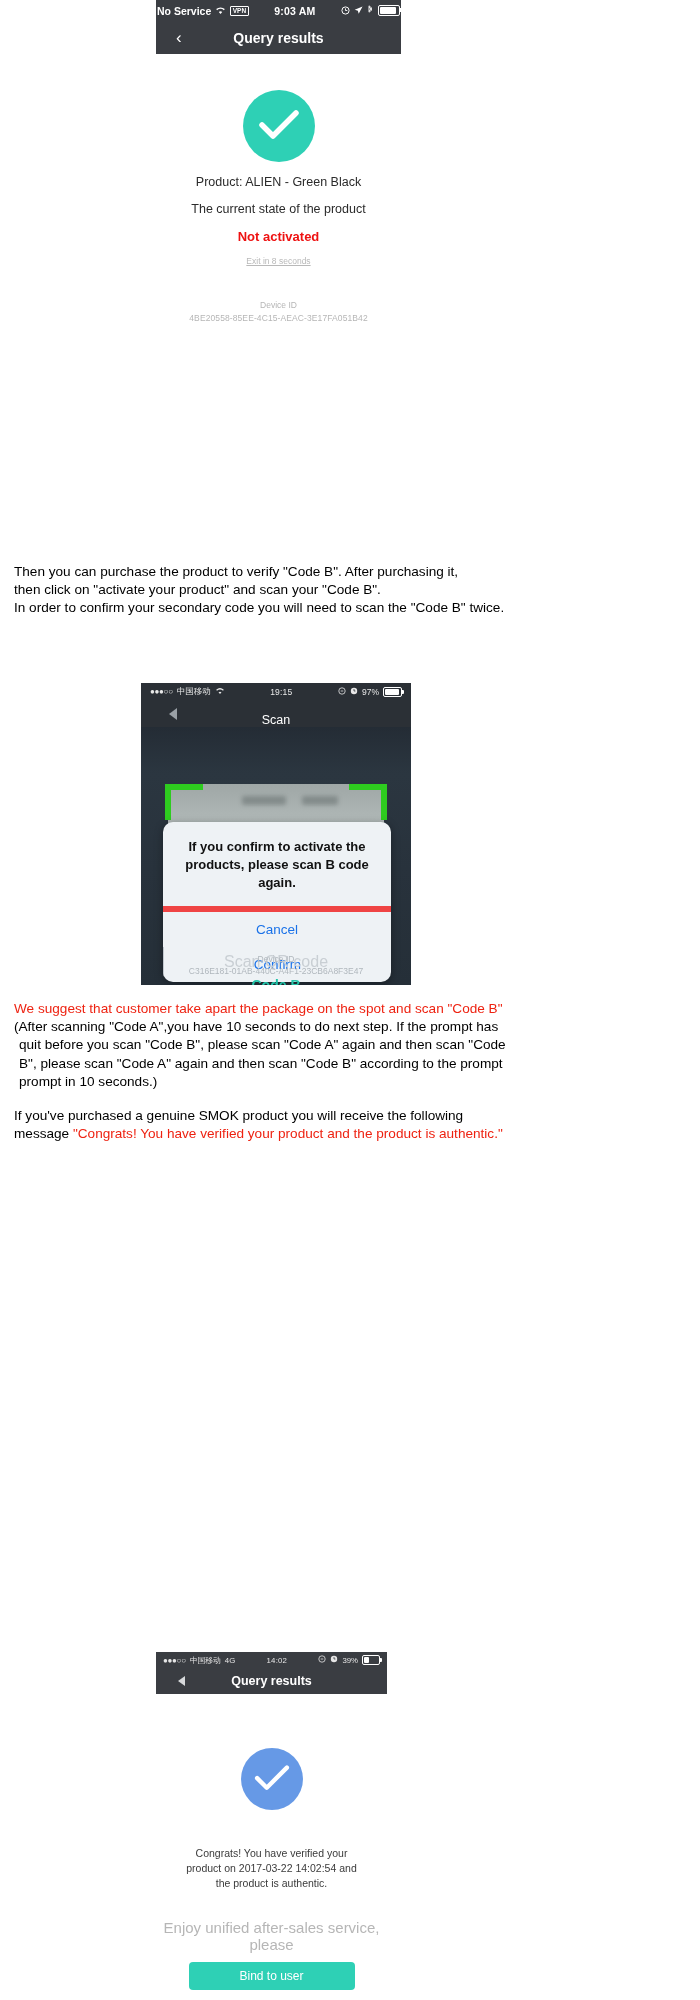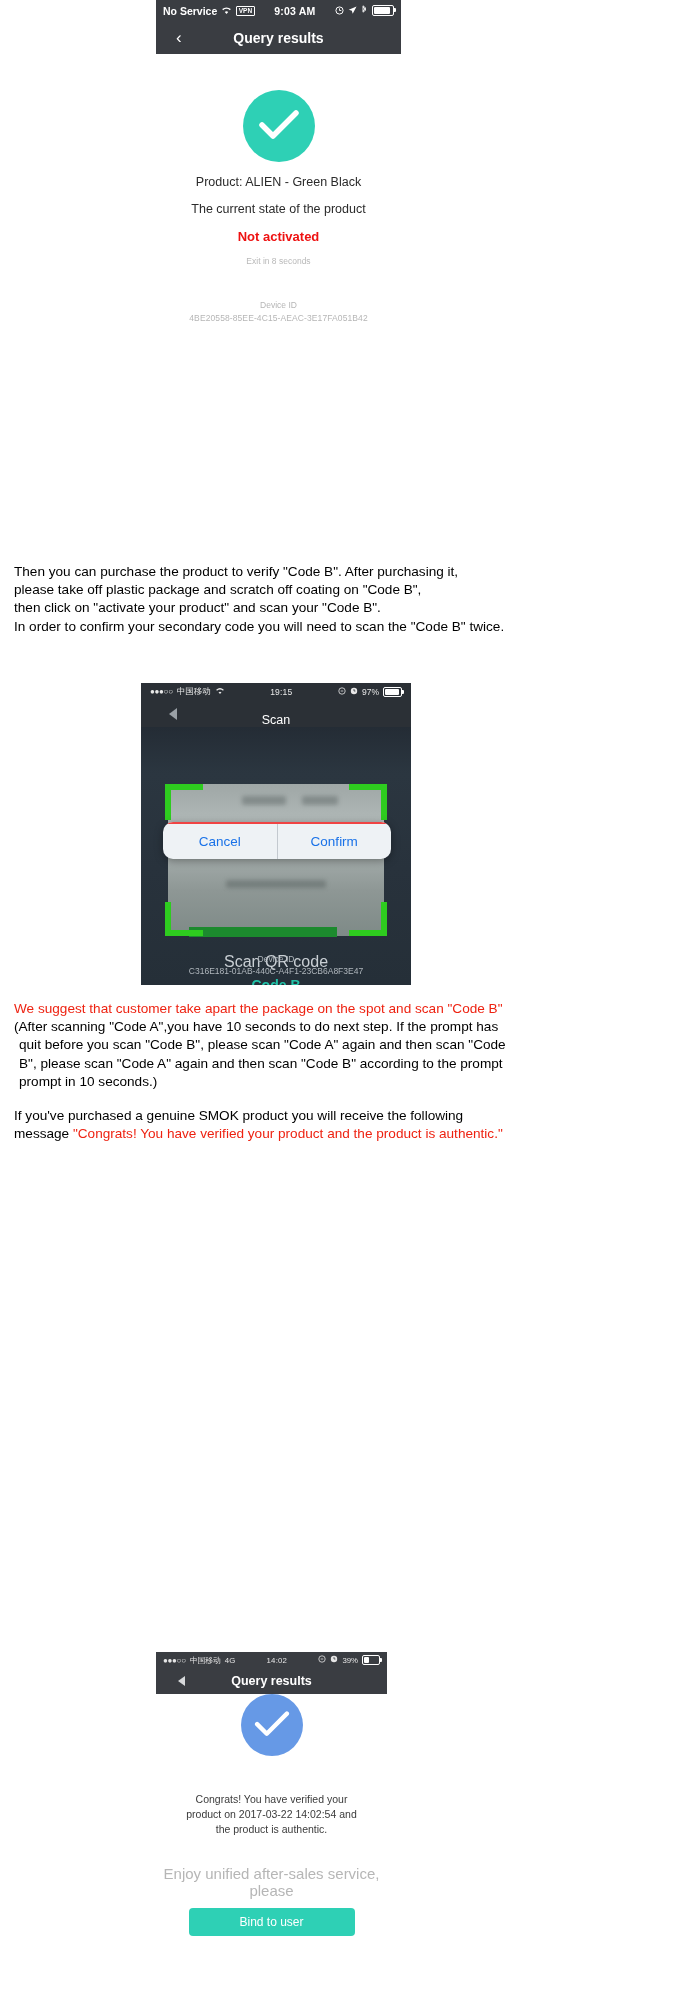--- a/index.html
+++ b/index.html
@@ -28,21 +28,21 @@
     background: #fff;
   }
   .statusbar1 {
     height: 21px;
     background: #3a3d42;
     color: #ffffff;
     display: flex;
     align-items: center;
     font-size: 10.5px;
     font-weight: bold;
-    padding: 0 7px;
+    padding: 0 1px;
     box-sizing: border-box;
   }
   .sb-left { display: flex; align-items: center; gap: 4px; }
   .sb-center { flex: 1; text-align: center; letter-spacing: .2px; }
   .sb-right { display: flex; align-items: center; gap: 4px; }
   .vpn-box {
     border: 1.2px solid #fff;
     font-size: 6.5px;
     line-height: 8px;
     padding: 0 1.5px;
@@ -124,20 +124,21 @@
     font-family: "Liberation Sans", sans-serif;
     display: flex;
     align-items: center;
     justify-content: center;
     cursor: pointer;
   }
   .exit-text {
     margin-top: 12px;
     font-size: 8.5px;
     color: #b9b9b9;
+    text-decoration: underline;
   }
   .devid-wrap { margin-top: 34px; padding-bottom: 6px; }
   .devid-label { font-size: 8.5px; color: #b6b6b6; }
   .devid-value { font-size: 8.5px; color: #b6b6b6; margin-top: 3px; letter-spacing: .1px; }
 
   
   .text-block {
     position: absolute;
     left: 14px;
     width: 672px;
@@ -233,21 +234,22 @@
   .alert-msg {
     padding: 16px 16px 14px 16px;
     text-align: center;
     font-size: 13px;
     font-weight: bold;
     line-height: 18px;
     color: #111;
   }
   .alert-btns {
     display: flex;
-    border-top: 2px solid #ef4444;
+    border-top: 6px solid #ef4444;
+    flex-direction: column;
   }
   .alert-btns button {
     flex: 1;
     background: transparent;
     border: none;
     padding: 10px 0;
     font-size: 13.5px;
     color: #1a72e8;
     font-family: "Liberation Sans", sans-serif;
     cursor: pointer;
@@ -294,21 +296,21 @@
     font-size: 12.5px; font-weight: bold;
   }
   .navbar3 .back3 {
     position: absolute; left: 22px; top: 50%;
     transform: translateY(-50%);
     width: 0; height: 0;
     border-top: 5px solid transparent;
     border-bottom: 5px solid transparent;
     border-right: 7px solid #d7d9db;
   }
-  .p3-body { text-align: center; background: #fff; }
+  .p3-body { text-align: center; padding-top: 54px; background: #fff; }
   .check-circle-blue {
     width: 62px; height: 62px;
     border-radius: 50%;
     background: #6699e6;
     margin: 0 auto;
     position: relative;
   }
   .check-circle-blue svg { position: absolute; left: 13px; top: 17px; }
   .p3-msg {
     margin-top: 36px;
@@ -392,21 +394,20 @@
       <div class="exit-text">Exit in 8 seconds</div>
       <div class="devid-wrap">
         <div class="devid-label">Device ID</div>
         <div class="devid-value">4BE20558-85EE-4C15-AEAC-3E17FA051B42</div>
       </div>
     </div>
   </div>
 
   <div class="text-block" style="top:563px;">
     <div>Then you can purchase the product to verify "Code B". After purchasing it,</div>
-    <div>please take off plastic package and scratch off coating on "Code B",</div>
     <div>then click on "activate your product" and scan your "Code B".</div>
     <div>In order to confirm your secondary code you will need to scan the "Code B" twice.</div>
   </div>
 
   <div class="phone2">
     <div class="statusbar2">
       <div class="sb-left">
         <span class="dots">●●●○○</span>
         <span>中国移动</span>
         <span>
@@ -456,20 +457,21 @@
       <div class="corner c-tl-v"></div>
       <div class="corner c-tr-h"></div>
       <div class="corner c-tr-v"></div>
       <div class="greenbar"></div>
       <div class="corner c-bl-h"></div>
       <div class="corner c-bl-v"></div>
       <div class="corner c-br-h"></div>
       <div class="corner c-br-v"></div>
 
       <div class="alert">
+        <div class="alert-msg">If you confirm to activate the products, please scan B code again.</div>
         <div class="alert-btns">
           <button>Cancel</button>
           <button>Confirm</button>
         </div>
       </div>
 
       <div class="scan-hint">Scan QR code</div>
       <div class="code-b">Code B</div>
 
       <div class="p2-devid">

